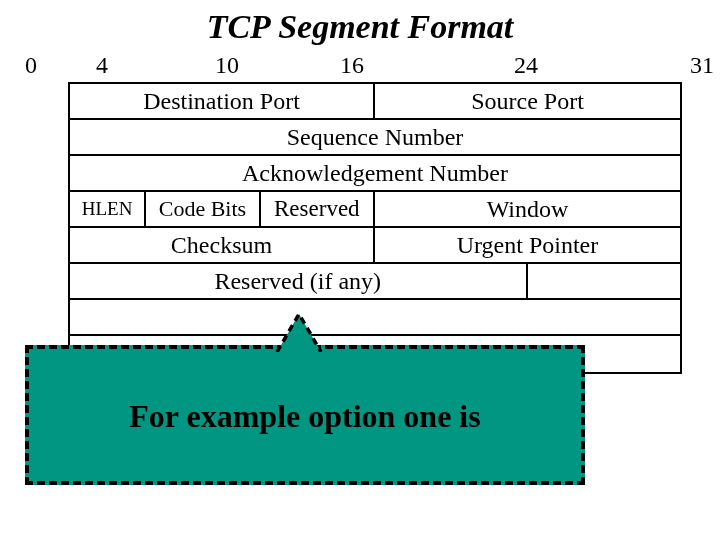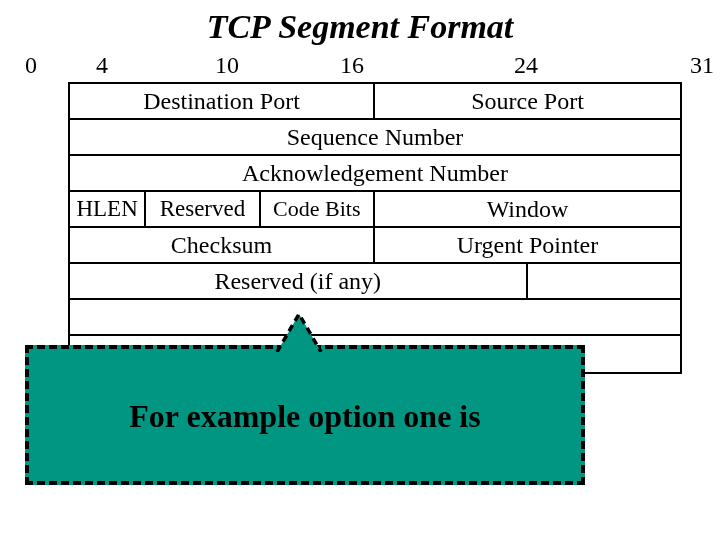--- a/index.html
+++ b/index.html
@@ -43,21 +43,21 @@
   .cell {
     display: flex;
     align-items: center;
     justify-content: center;
     height: 100%;
     border-right: 2px solid #000;
   }
   .cell:last-child { border-right: none; }
   .full { width: 100%; justify-content: center; }
   .half { width: 50%; }
-  .hlen { width: 12.5%; font-size: 23px; }
+  .hlen { width: 12.5%; font-size: 19px; }
   .reserved { width: 18.75%; font-size: 23px; }
   .codebits { width: 18.75%; font-size: 22px; }
   .window { width: 50%; }
   .options-row .cell:first-child { width: 75%; }
   .options-row .cell:last-child { width: 25%; }
 
   .callout {
     position: absolute;
     left: 25px;
     top: 345px;
@@ -110,22 +110,22 @@
     <div class="cell half">Source Port</div>
   </div>
   <div class="row">
     <div class="cell full">Sequence Number</div>
   </div>
   <div class="row">
     <div class="cell full">Acknowledgement Number</div>
   </div>
   <div class="row">
     <div class="cell hlen">HLEN</div>
+    <div class="cell codebits">Code Bits</div>
     <div class="cell reserved">Reserved</div>
-    <div class="cell codebits">Code Bits</div>
     <div class="cell window">Window</div>
   </div>
   <div class="row">
     <div class="cell half">Checksum</div>
     <div class="cell half">Urgent Pointer</div>
   </div>
   <div class="row options-row">
     <div class="cell" style="justify-content:center">Reserved (if any)</div>
     <div class="cell"></div>
   </div>

